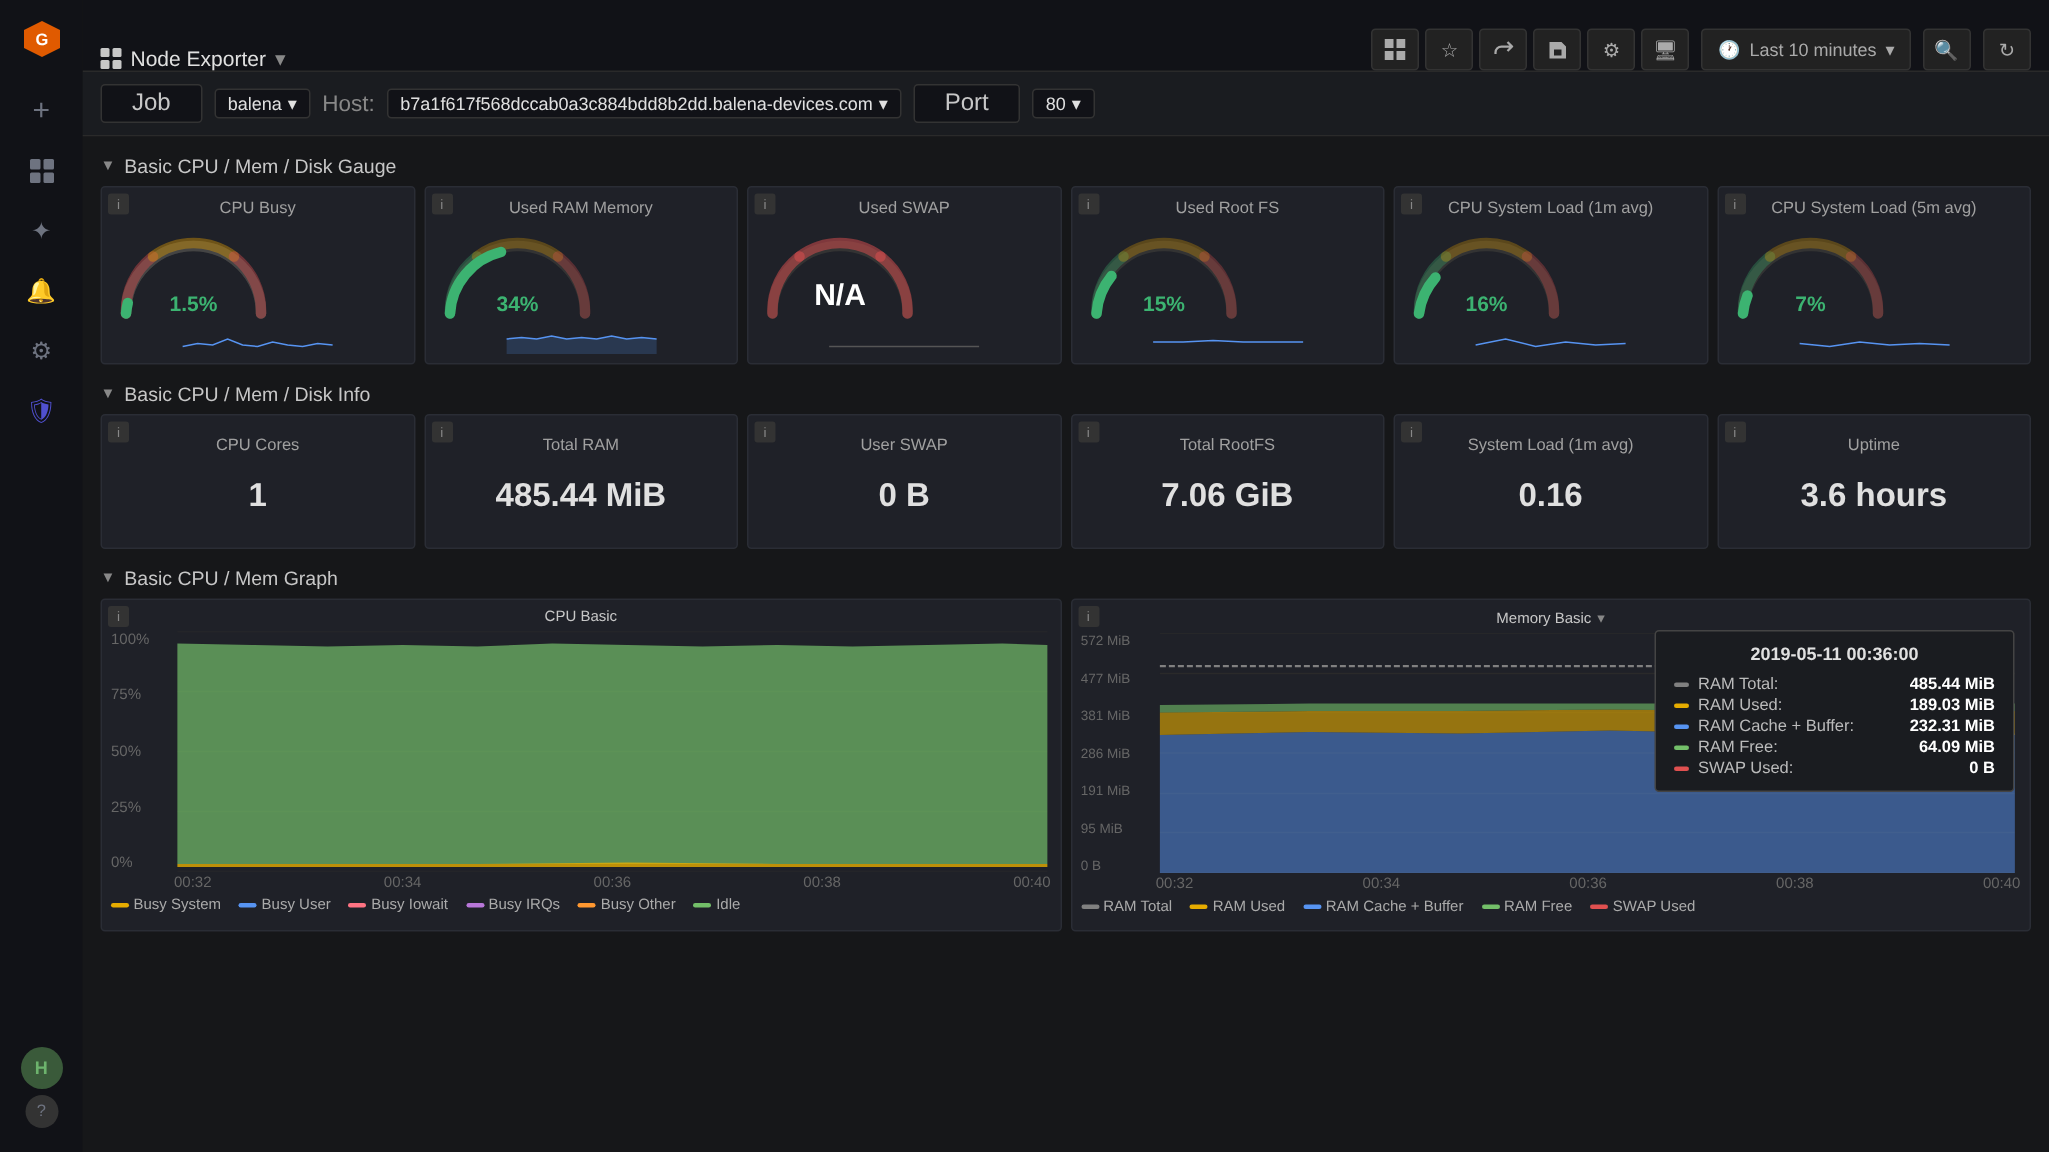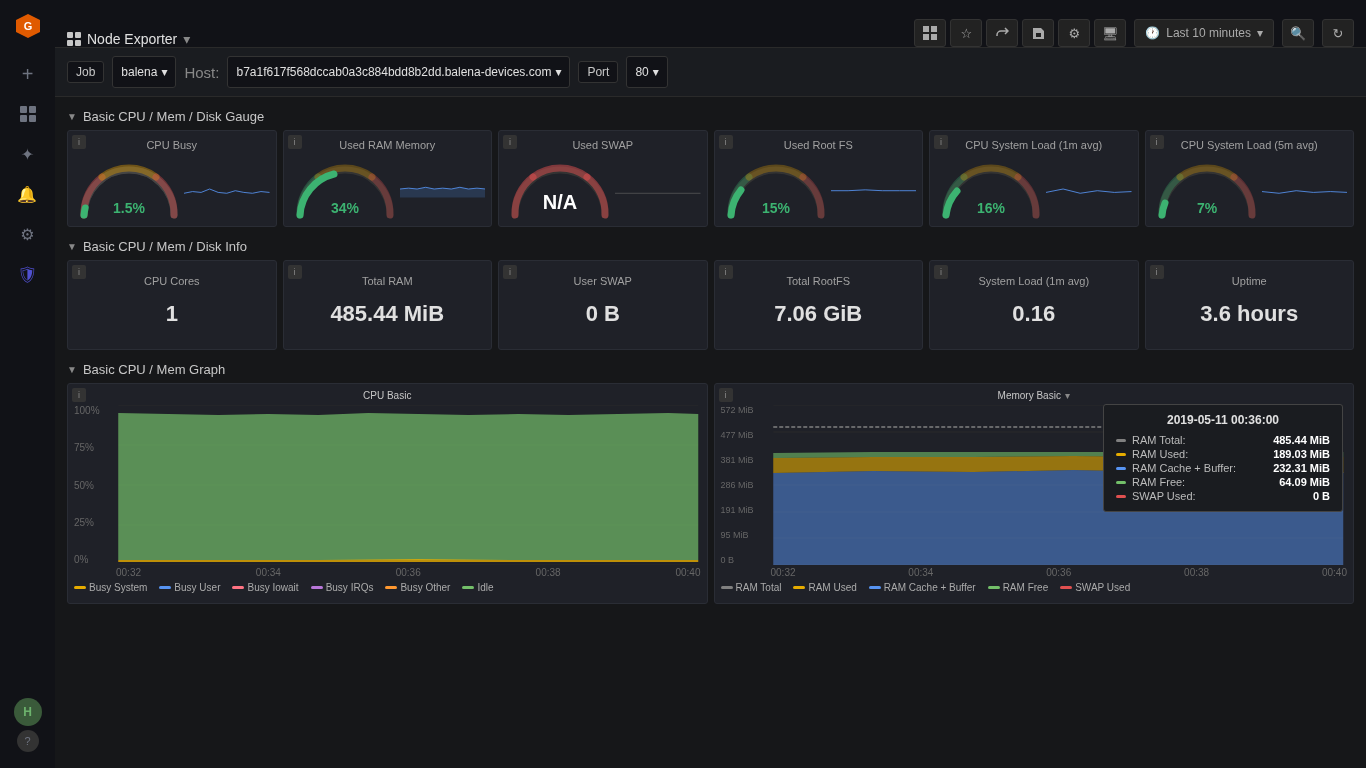--- a/index.html
+++ b/index.html
@@ -121,33 +121,33 @@
       background: #1a1c20;
       padding: 8px 12px;
       display: flex;
       align-items: center;
       gap: 8px;
       flex-shrink: 0;
       border-bottom: 1px solid #2a2a2a;
     }
     .filter-label {
       color: #c7c7c7;
-      font-size: 12px;
+      font-size: 16px;
       background: #111217;
       border: 1px solid #333;
-      padding: 3px 8px;
+      padding: 3px 20px;
       border-radius: 3px;
     }
     .filter-select {
       background: #111217;
       border: 1px solid #333;
       color: #e0e0e0;
       padding: 3px 8px;
       border-radius: 3px;
-      height: 32px;
+      height: 20px;
       cursor: pointer;
       font-size: 12px;
       display: flex;
       align-items: center;
       gap: 4px;
     }
 
     
     .content {
       flex: 1;
@@ -204,22 +204,21 @@
       text-align: center;
       font-size: 11px;
       color: #a0a0a0;
       margin-bottom: 4px;
       padding-top: 2px;
     }
 
     
     .gauge-container {
       display: flex;
-      flex-direction: row;
-      align-items: center;
+      flex-direction: column;
       position: relative;
     }
     .gauge-sparkline {
       width: 100%;
       height: 20px;
       margin-top: 2px;
     }
 
     
     .info-row {

